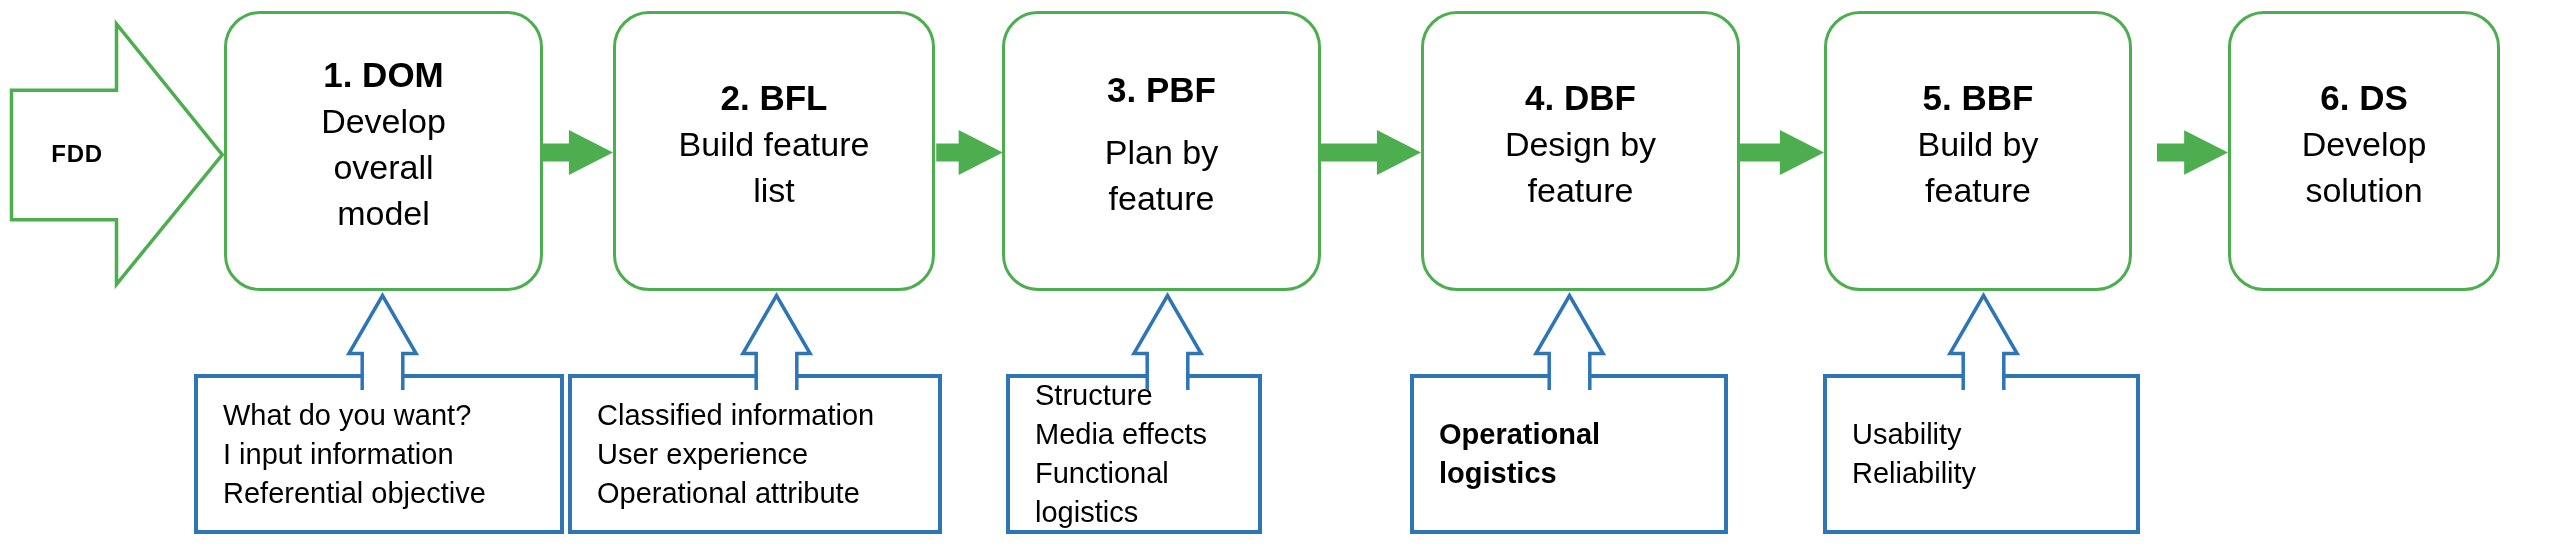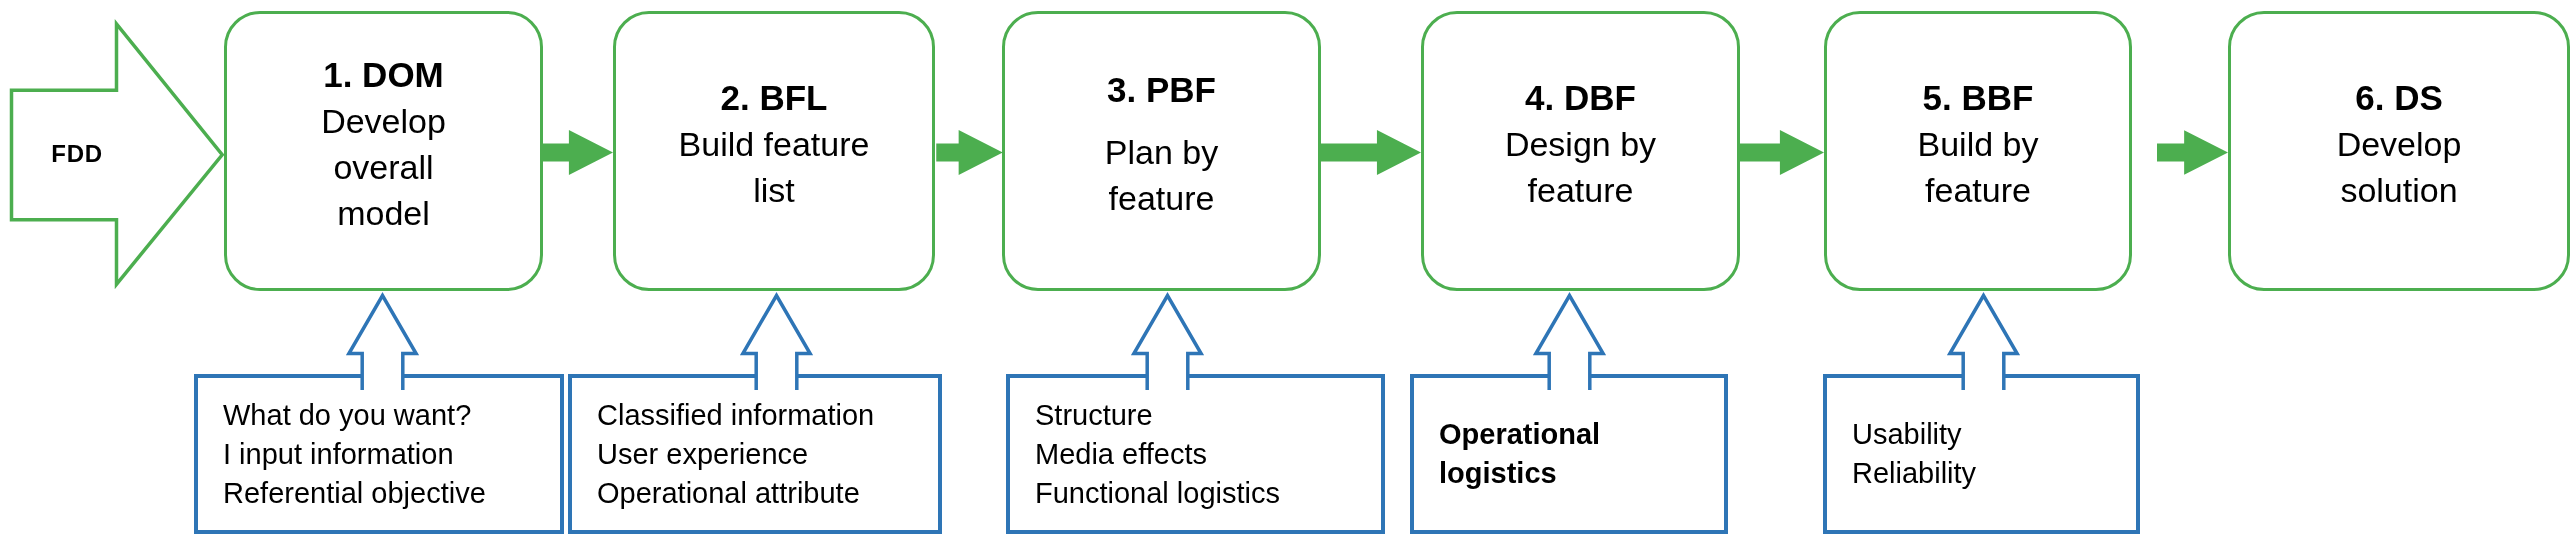--- a/index.html
+++ b/index.html
@@ -41,40 +41,40 @@
     text-align:center;
   }
   .stage-title{font-size:35px;font-weight:bold;line-height:46px;}
   .stage-desc{font-size:34px;line-height:46px;white-space:pre-line;}
 
   .s1{left:224px;width:319px;}
   .s2{left:613px;width:322px;}
   .s3{left:1002px;width:319px;gap:16px;}
   .s4{left:1421px;width:319px;}
   .s5{left:1824px;width:308px;}
-  .s6{left:2228px;width:342px;}
+  .s6{left:2228px;width:272px;}
 
   .conn{top:128px;height:49px;}
   .c1{left:543px;width:70px;}
   .c2{left:936px;width:67px;}
   .c3{left:1321px;width:100px;}
   .c4{left:1740px;width:84px;}
   .c5{left:2157px;width:71px;}
 
   .note{
     top:374px;height:160px;
     border:4.2px solid var(--color-blue);
     box-sizing:border-box;
     display:flex;flex-direction:column;justify-content:center;
     padding-left:25px;padding-right:7px;
     font-size:29px;line-height:39px;white-space:pre-line;
   }
   .n1{left:194px;width:370px;}
   .n2{left:568px;width:374px;}
-  .n3{left:1006px;width:379px;}
+  .n3{left:1006px;width:256px;}
   .n4{left:1410px;width:318px;font-weight:bold;}
   .n5{left:1823px;width:317px;}
 
   .uparrow{top:292px;width:105px;height:98px;}
   .a1{left:330px;}
   .a2{left:724px;}
   .a3{left:1115px;}
   .a4{left:1517px;}
   .a5{left:1931px;}
 </style>

